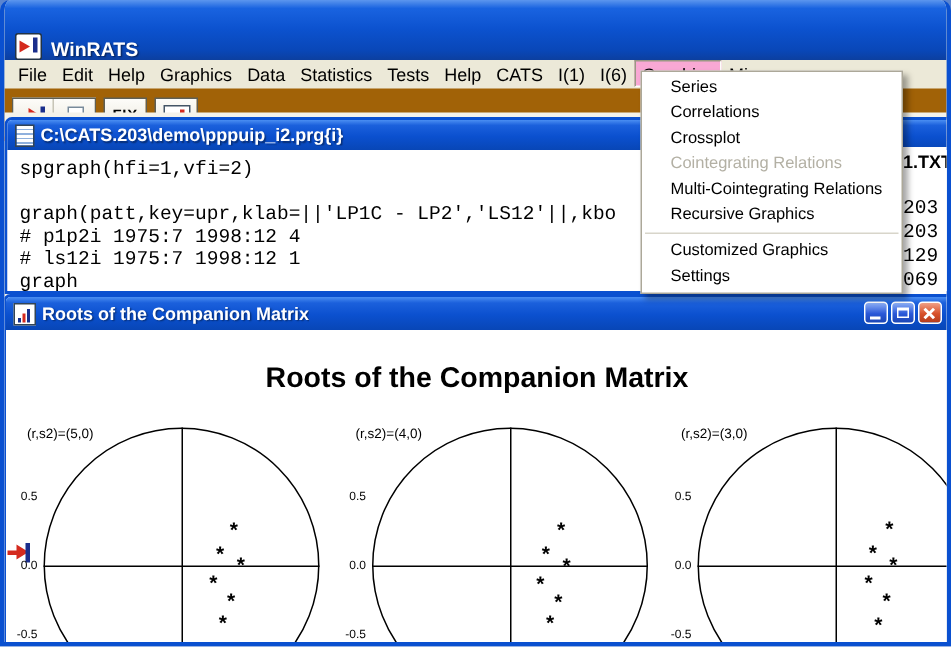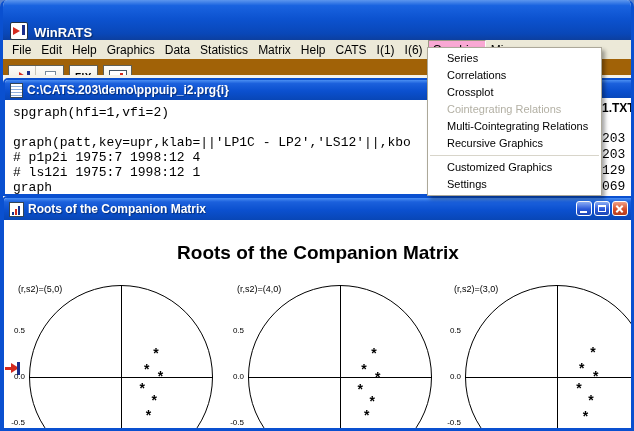--- a/index.html
+++ b/index.html
@@ -115,21 +115,21 @@
     <span class="title-text">WinRATS</span>
   </div>
 
   <div class="menubar">
       <div class="mi">File</div>
       <div class="mi">Edit</div>
       <div class="mi">Help</div>
       <div class="mi">Graphics</div>
       <div class="mi">Data</div>
       <div class="mi">Statistics</div>
-      <div class="mi">Matrix</div>
+      <div class="mi">Tests</div>
       <div class="mi">Help</div>
       <div class="mi">CATS</div>
       <div class="mi">I(1)</div>
       <div class="mi">I(6)</div>
       <div class="mi open">Graphics</div>
       <div class="mi">Misc</div>
     </div>
 
   <div class="toolbar">
     <div class="tb-group">

